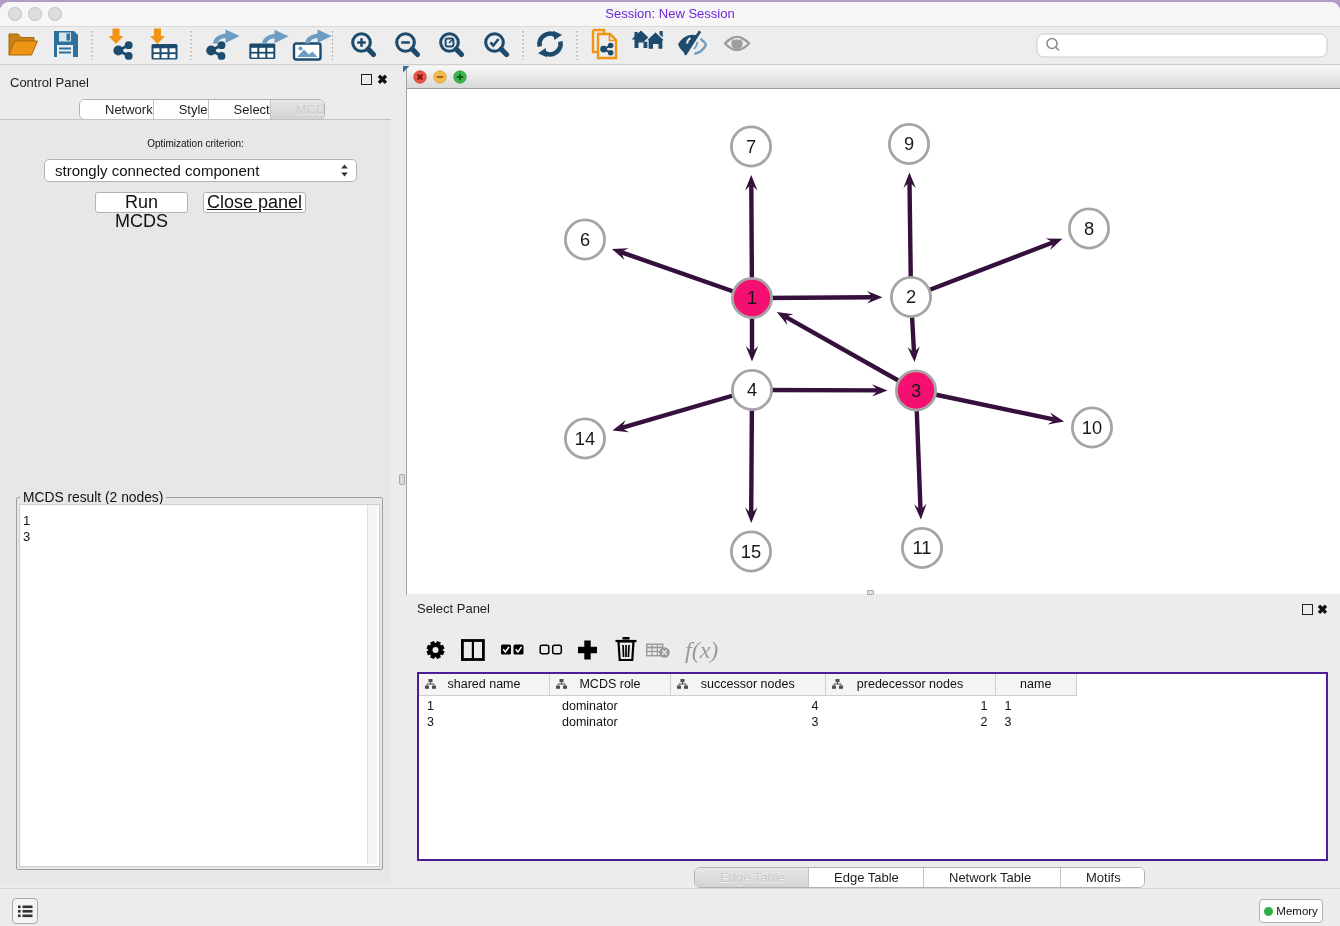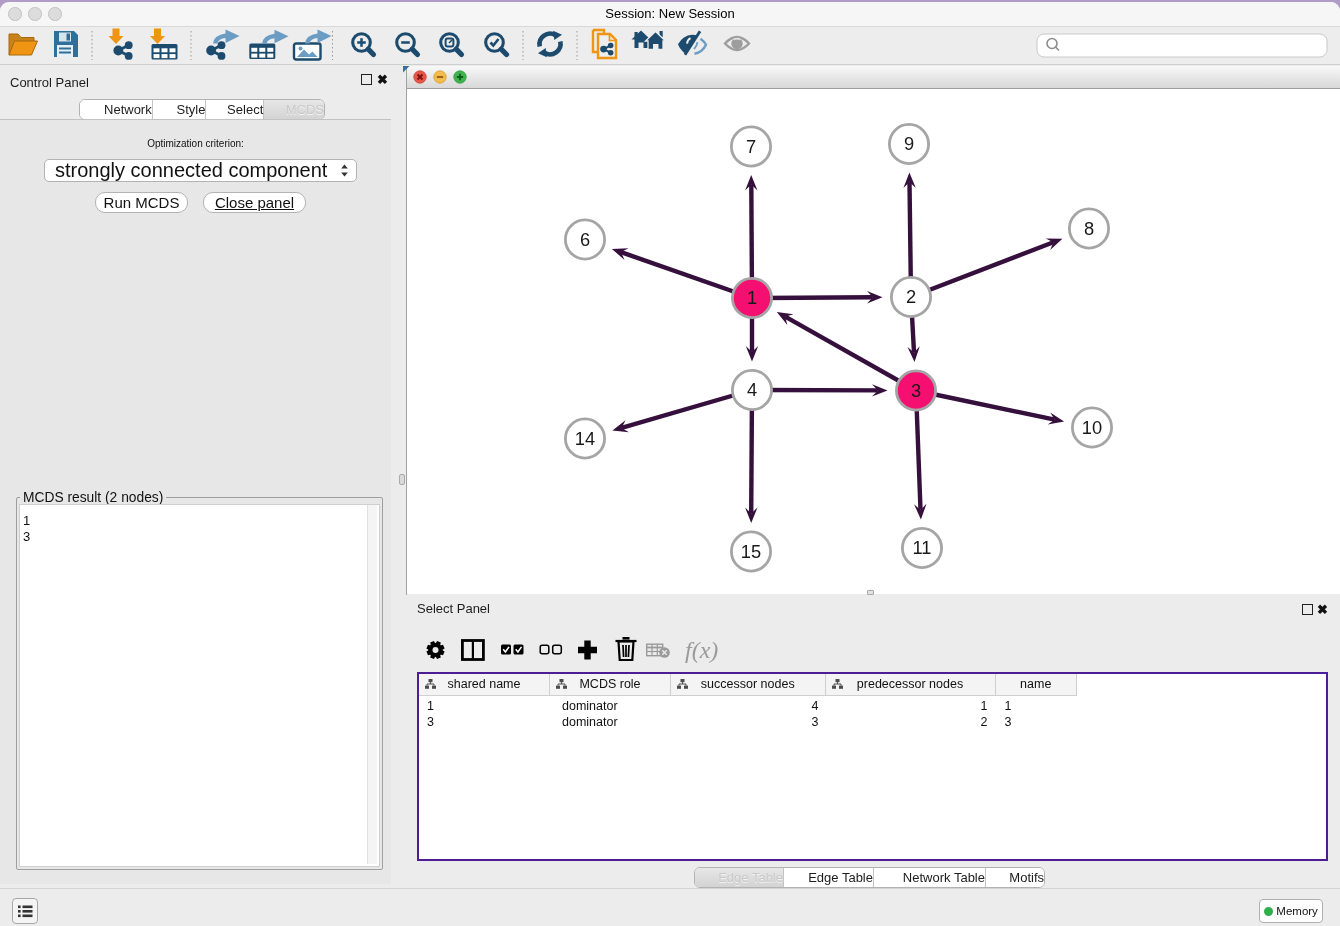--- a/index.html
+++ b/index.html
@@ -4,35 +4,35 @@
 <style>
   html,body{margin:0;padding:0;}
   body{width:1340px;height:926px;position:relative;overflow:hidden;
        font-family:"Liberation Sans", sans-serif;background:#b19bc7;}
   .abs{position:absolute;}
   #win{left:0;top:2px;width:1340px;height:924px;background:#ececec;
        border-radius:9px 9px 0 0;}
   #titlebar{left:0;top:0;width:1340px;height:24px;background:#f6f6f6;
        border-bottom:1px solid #d9d9d9;border-radius:9px 9px 0 0;}
   .tl{width:11.5px;height:11.5px;border-radius:50%;background:#dcdcdc;border:1px solid #c3c3c3;top:5px;}
-  #wtitle{top:4px;left:0;width:1340px;text-align:center;font-size:13px;color:#000000;}
+  #wtitle{top:4px;left:0;width:1340px;text-align:center;font-size:13px;color:#6d28d9;}
   #toolbar{left:0;top:25px;width:1340px;height:37px;background:#ededed;border-bottom:1px solid #cfcfcf;}
   
   #cpanel{left:0;top:64px;width:391px;height:817px;background:#ececec;}
   #cp-head{left:10px;top:9px;font-size:13px;color:#1d1d1d;}
   .panebtns{top:8px;font-size:13px;color:#111;}
   .seg{display:flex;border:1px solid #b2b2b2;border-radius:6px;overflow:hidden;background:#fff;height:19px;line-height:19px;font-size:13px;}
-  .seg .s{border-right:1px solid #c4c4c4;text-align:right;color:#1d1d1d;background:#fff;}
+  .seg .s{border-right:1px solid #c4c4c4;text-align:left;color:#1d1d1d;background:#fff;padding-left:25px;}
   .seg .s:last-child{border-right:none;}
   .seg .sel{background:linear-gradient(#e7e7e7,#d3d3d3);color:#c9c9c9;text-shadow:0 1px 0 #f2f2f2;}
   #cp-tabs{left:79px;top:33px;width:244px;}
   #cp-body{left:0px;top:53px;width:391px;height:764px;background:#e7e7e7;border-top:1px solid #c2c2c2;}
   #optlabel{top:72px;left:0;width:391px;text-align:center;font-size:10px;color:#111;}
-  #combo{left:44px;top:93px;width:311px;height:21px;background:#fff;border:1px solid #b3b3b3;border-radius:5px;font-size:20px;color:#111;line-height:21px;}
-  .btn{background:#fff;border:1px solid #b3b3b3;border-radius:10px;height:19px;line-height:19px;text-align:center;font-size:15px;color:#111;}
+  #combo{left:44px;top:93px;width:311px;height:21px;background:#fff;border:1px solid #b3b3b3;border-radius:5px;font-size:15px;color:#111;line-height:21px;}
+  .btn{background:#fff;border:1px solid #b3b3b3;border-radius:3px;height:19px;line-height:19px;text-align:center;font-size:18px;color:#111;}
   #fieldset{left:16px;top:431px;width:365px;height:371px;border:1px solid #9f9f9f;border-radius:2px;}
   #fs-legend{left:3px;top:-8px;background:#e7e7e7;padding:0 3px;font-size:13.8px;color:#111;}
   #fs-white{left:2px;top:6px;width:359px;height:361px;background:#fff;border:1px solid #cfcfcf;}
   
   #netwin{left:406px;top:64px;width:934px;height:529px;border-left:1px solid #a2a2a2;}
   #net-title{left:0;top:0;width:934px;height:22px;background:linear-gradient(#f8f8f8,#d8d8d8);border-bottom:1px solid #9e9e9e;}
   #net-canvas{left:0;top:23px;width:934px;height:505px;background:#fff;}
   
   #tpanel{left:406px;top:595px;width:934px;height:298px;background:#ececec;}
   #tp-toolbar{left:11px;top:34px;width:912px;height:40px;}

